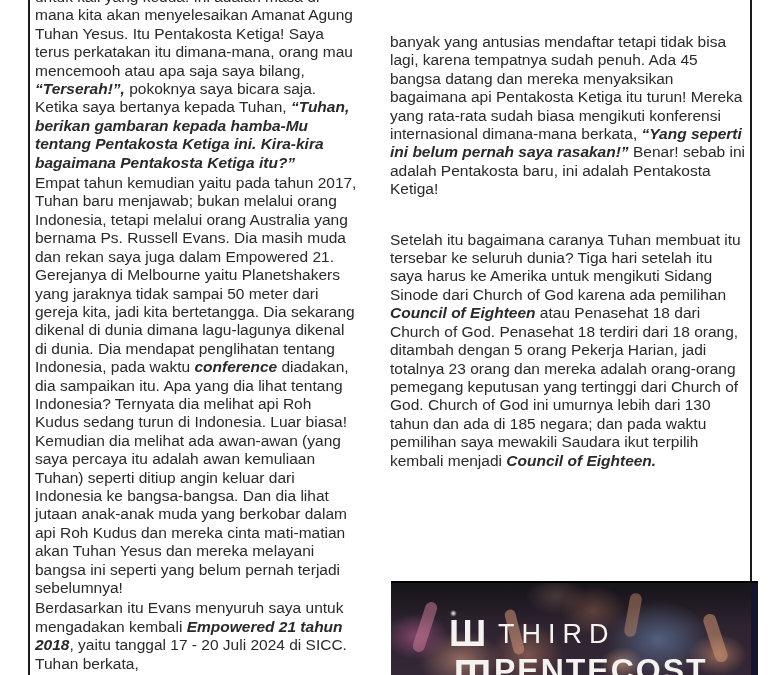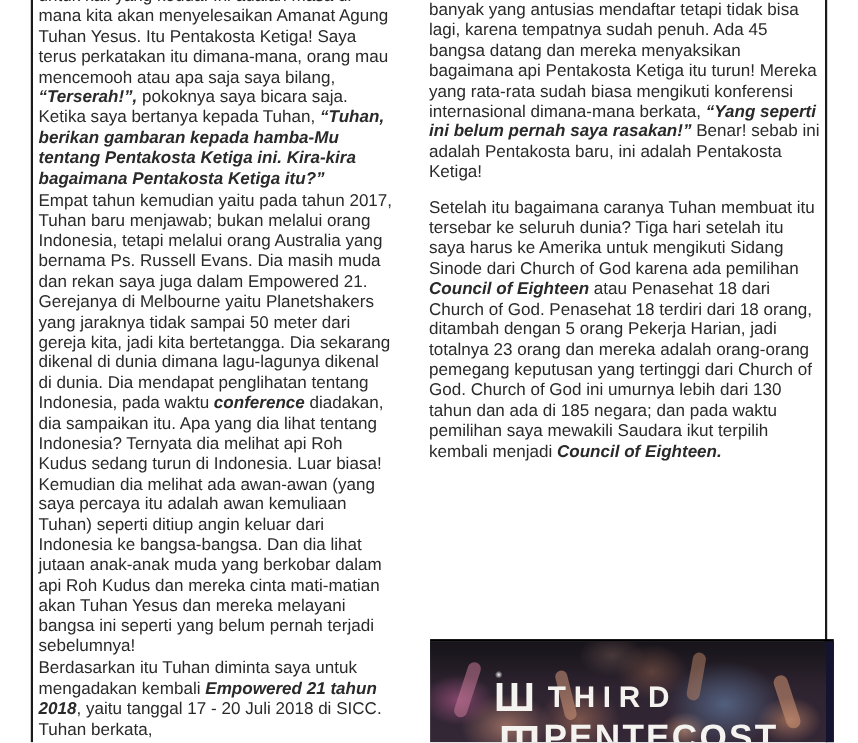--- a/index.html
+++ b/index.html
@@ -20,21 +20,21 @@
   .col{
     position:absolute;
     font-size:15.5px;
     line-height:18.4px;
     text-align:left;
   }
   .col-left{left:35px;top:-12px;width:323px;}
   .col-right{left:390px;top:1px;width:359px;}
   .col p{margin:0;}
   .col-left p{margin-bottom:2px;}
-  .col-right p{margin-bottom:14px;}
+  .col-right p{margin-bottom:14px;margin-top:32px;}
   .bi{font-weight:bold;font-style:italic;}
   
   .photo{
     position:absolute;left:391px;top:581px;width:367px;height:94px;
     border-top:2px solid #000;
     box-sizing:border-box;
     overflow:hidden;
     background:
       radial-gradient(5px 5px at 17% 33%, rgba(255,255,255,.95), rgba(255,255,255,0) 70%),
       radial-gradient(45px 32px at 7% 58%, rgba(186,92,146,.60), rgba(186,92,146,0) 72%),
@@ -59,35 +59,35 @@
     display:flex;flex-direction:row;align-items:flex-start;
     color:#f5f3ef;
   }
   .logo-icon-stack{width:42px;margin-right:7px;overflow:visible;}
   .logo-icon{
     display:block;font-size:37px;line-height:34px;font-weight:bold;
     letter-spacing:0;
   }
   .logo-icon.flipped{transform:rotate(180deg);margin-top:4px;}
   .logo-text{display:flex;flex-direction:column;}
-  .logo-title{font-size:27px;line-height:34px;font-weight:bold;letter-spacing:7px;white-space:nowrap;}
+  .logo-title{font-size:27px;line-height:34px;font-weight:normal;letter-spacing:7px;white-space:nowrap;}
   .logo-subtitle{font-size:32px;line-height:34px;font-weight:bold;letter-spacing:2px;margin-top:2px;margin-left:-4px;white-space:nowrap;}
 </style>
 </head>
 <body>
 
 <div id="page">
 
   <div class="rule rule-left"></div>
   <div class="rule rule-right"></div>
 
   <div class="col col-left">
       <p><span>untuk kali yang kedua. Ini adalah masa di mana kita akan menyelesaikan Amanat Agung Tuhan Yesus. Itu Pentakosta Ketiga! Saya terus perkatakan itu dimana-mana, orang mau mencemooh atau apa saja saya bilang, </span><span class="bi">“Terserah!”,</span><span> pokoknya saya bicara saja. Ketika saya bertanya kepada Tuhan, </span><span class="bi">“Tuhan, berikan gambaran kepada hamba-Mu tentang Pentakosta Ketiga ini. Kira-kira bagaimana Pentakosta Ketiga itu?”</span></p>
       <p><span>Empat tahun kemudian yaitu pada tahun 2017, Tuhan baru menjawab;  bukan melalui orang Indonesia, tetapi melalui orang Australia yang bernama Ps. Russell Evans. Dia masih muda dan rekan  saya juga dalam Empowered 21. Gerejanya di Melbourne yaitu Planetshakers yang jaraknya tidak sampai 50 meter dari gereja kita, jadi kita bertetangga. Dia sekarang dikenal di dunia dimana lagu-lagunya dikenal di dunia. Dia mendapat penglihatan tentang Indonesia, pada waktu </span><span class="bi">conference</span><span> diadakan, dia sampaikan itu. Apa yang dia lihat tentang Indonesia? Ternyata dia melihat api Roh Kudus sedang turun di Indonesia. Luar biasa! Kemudian dia melihat ada awan-awan (yang saya percaya itu adalah awan kemuliaan Tuhan) seperti ditiup angin keluar dari Indonesia ke bangsa-bangsa. Dan dia lihat jutaan anak-anak muda yang berkobar dalam api Roh Kudus dan mereka cinta mati-matian akan Tuhan Yesus dan mereka melayani bangsa ini seperti yang belum pernah terjadi sebelumnya!</span></p>
-      <p><span>Berdasarkan itu Tuhan diminta saya untuk mengadakan kembali </span><span class="bi">Empowered 21 tahun 2018</span><span>, yaitu tanggal 17 - 20 Juli 2018 di SICC. Tuhan berkata,</span></p>
+      <p><span>Berdasarkan itu Evans menyuruh saya untuk mengadakan kembali </span><span class="bi">Empowered 21 tahun 2018</span><span>, yaitu tanggal 17 - 20 Juli 2024 di SICC. Tuhan berkata,</span></p>
     </div>
 
   <div class="col col-right">
       <p><span>banyak yang antusias mendaftar tetapi tidak bisa lagi,  karena tempatnya sudah penuh. Ada 45 bangsa datang dan mereka menyaksikan bagaimana api Pentakosta Ketiga itu turun! Mereka yang rata-rata sudah biasa mengikuti konferensi internasional dimana-mana berkata, </span><span class="bi">“Yang seperti ini belum pernah saya rasakan!”</span><span> Benar! sebab ini adalah Pentakosta baru, ini adalah Pentakosta Ketiga!</span></p>
       <p><span>Setelah itu bagaimana caranya Tuhan membuat itu tersebar ke seluruh dunia? Tiga hari setelah itu saya harus ke Amerika untuk mengikuti Sidang Sinode dari Church of God karena ada pemilihan </span><span class="bi">Council of Eighteen</span><span> atau Penasehat 18 dari Church of God. Penasehat 18 terdiri dari 18 orang, ditambah dengan 5 orang Pekerja Harian, jadi totalnya 23 orang dan mereka adalah orang-orang pemegang keputusan yang tertinggi dari Church of God. Church of God ini umurnya lebih dari 130 tahun dan ada di 185 negara; dan pada waktu pemilihan saya mewakili Saudara ikut terpilih kembali menjadi </span><span class="bi">Council of Eighteen.</span></p>
     </div>
 
   <div class="photo">
     <div class="arm arm1"></div>
     <div class="arm arm2"></div>

